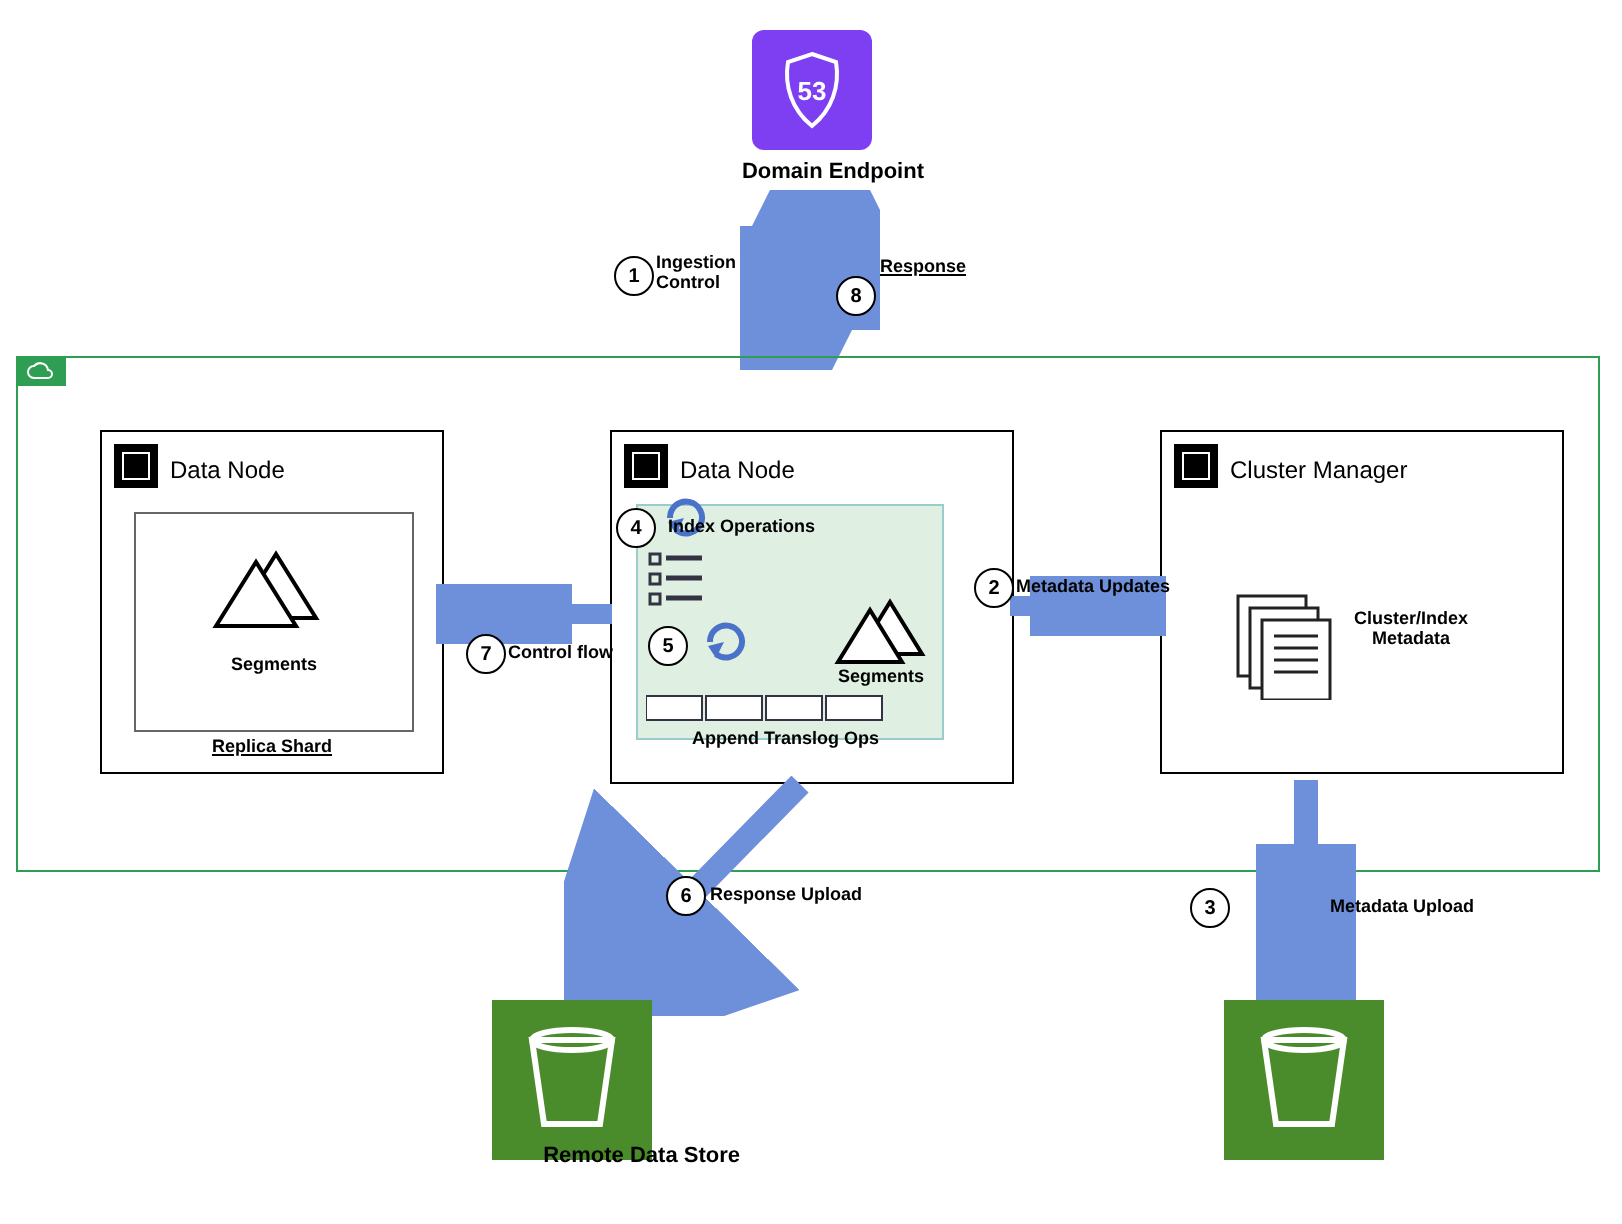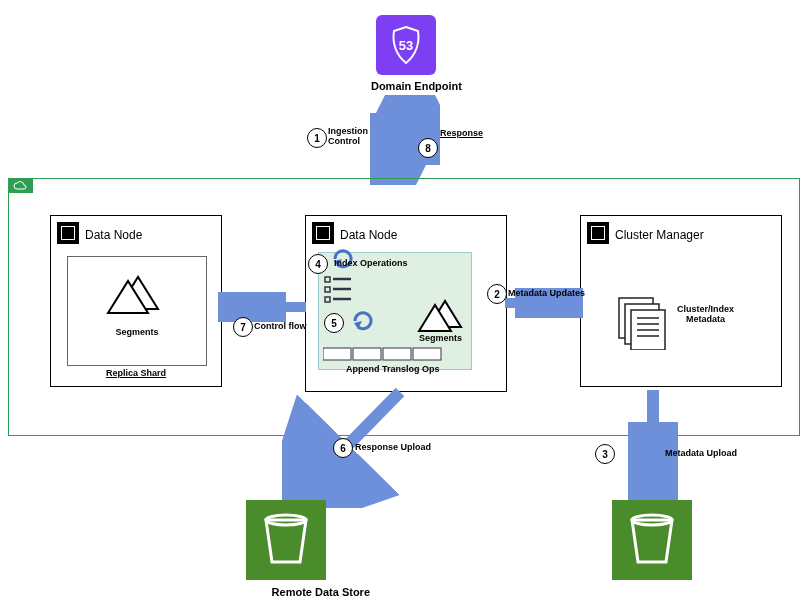--- a/index.html
+++ b/index.html
@@ -181,21 +181,21 @@
 <div class="step-badge" style="left:333px;top:438px;">6</div>
 <div class="step-text" style="left:355px;top:442px;">Response Upload</div>
 
 <div class="abs" style="left:246px;top:500px;">
   <svg class="bucket" viewBox="0 0 80 80">
     <rect x="0" y="0" width="80" height="80" fill="#4a8b2b"></rect>
     <path d="M20 20 L60 20 L54 62 L26 62 Z" fill="none" stroke="#fff" stroke-width="3"></path>
     <ellipse cx="40" cy="20" rx="20" ry="5" fill="none" stroke="#fff" stroke-width="3"></ellipse>
   </svg>
 </div>
-<div class="center-label" style="left:210px;top:586px;width:160px;">Remote Data Store</div>
+<div class="center-label" style="left:210px;top:572px;width:160px;">Remote Data Store</div>
 
 <div class="abs" style="left:612px;top:500px;">
   <svg class="bucket" viewBox="0 0 80 80">
     <rect x="0" y="0" width="80" height="80" fill="#4a8b2b"></rect>
     <path d="M20 20 L60 20 L54 62 L26 62 Z" fill="none" stroke="#fff" stroke-width="3"></path>
     <ellipse cx="40" cy="20" rx="20" ry="5" fill="none" stroke="#fff" stroke-width="3"></ellipse>
   </svg>
 </div>
 
 </div>

